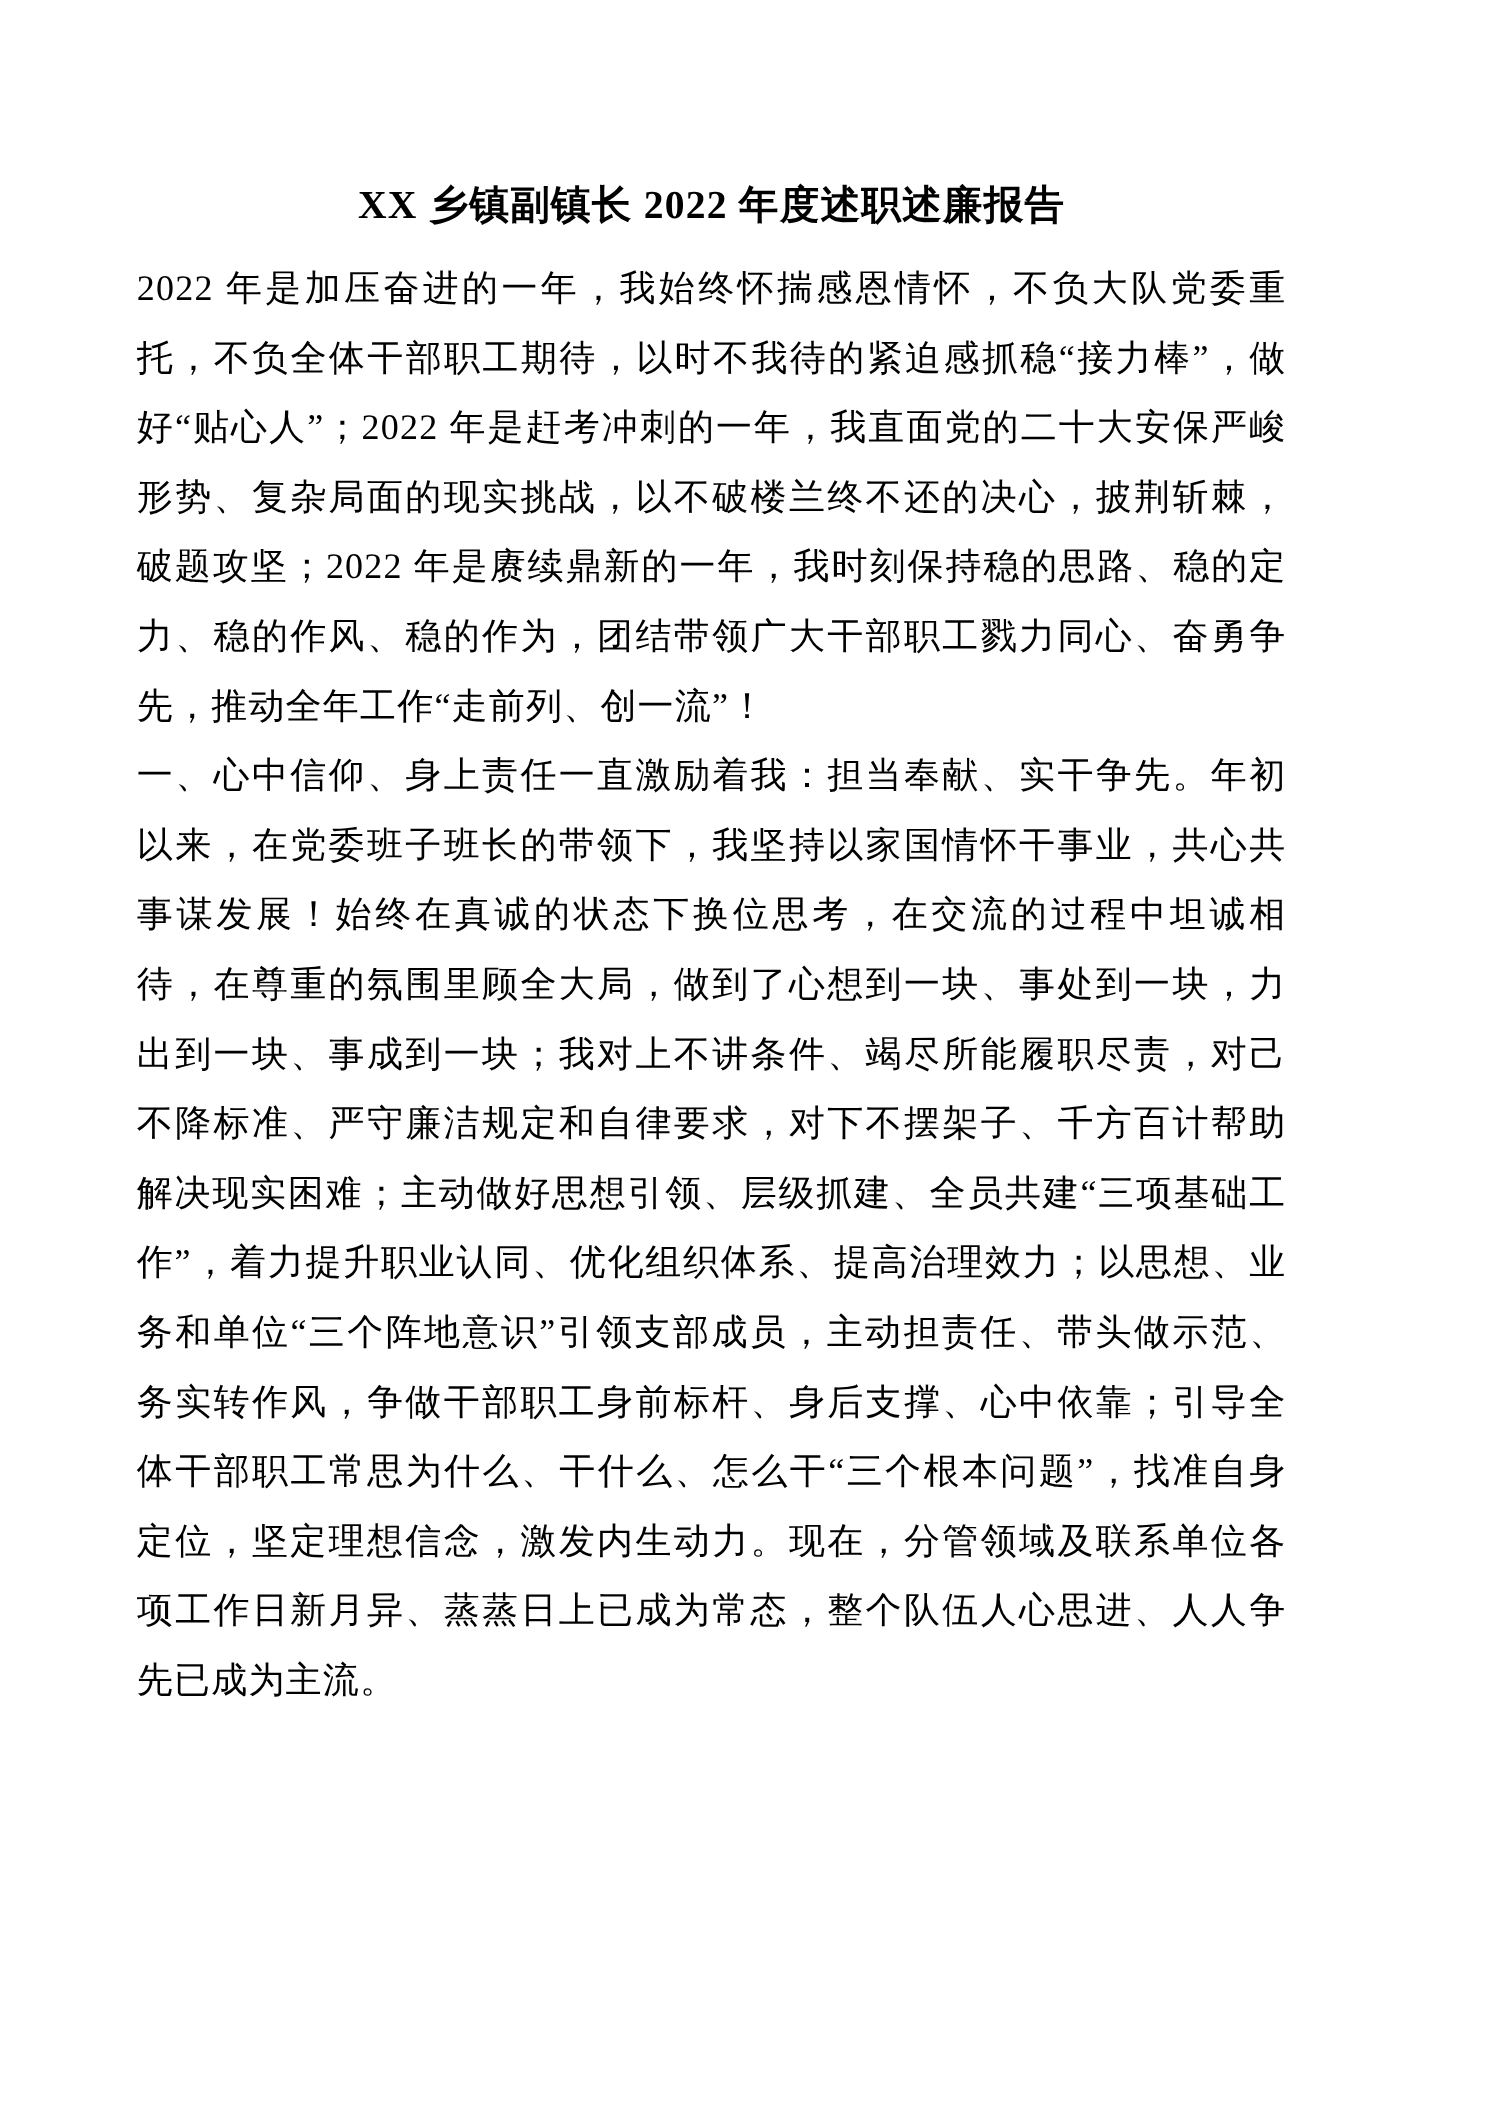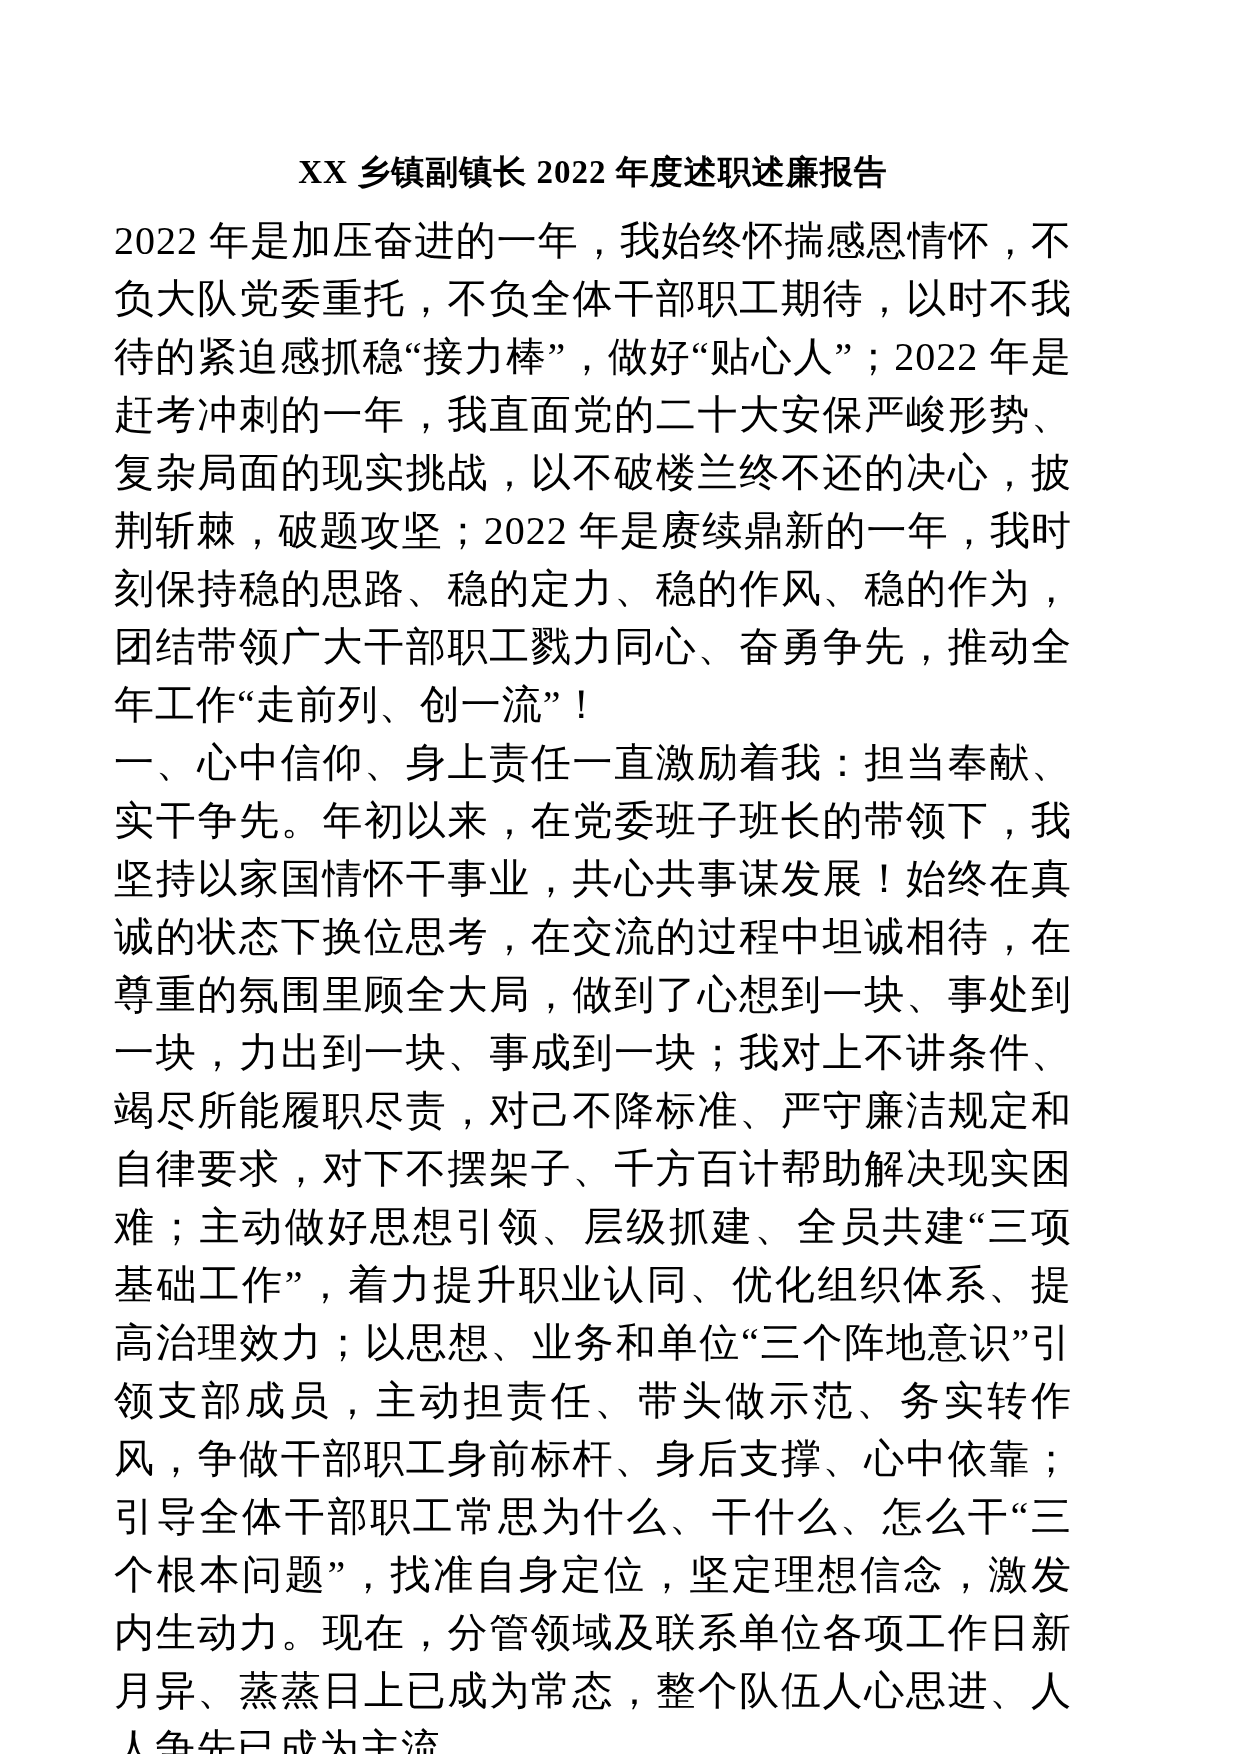--- a/index.html
+++ b/index.html
@@ -21,21 +21,21 @@
     margin: 0 0 16px 0;
     font-size: 33px;
     font-weight: 700;
     text-align: center;
     line-height: 48px;
     letter-spacing: 1px;
     color: #000000;
   }
   .doc-para {
     margin: 0;
-    font-size: 40px;
+    font-size: 30px;
     line-height: 58px;
     letter-spacing: 1px;
     text-align: justify;
     text-justify: inter-ideograph;
     word-break: break-all;
     color: #000000;
   }
 </style>
 </head>
 <body>

